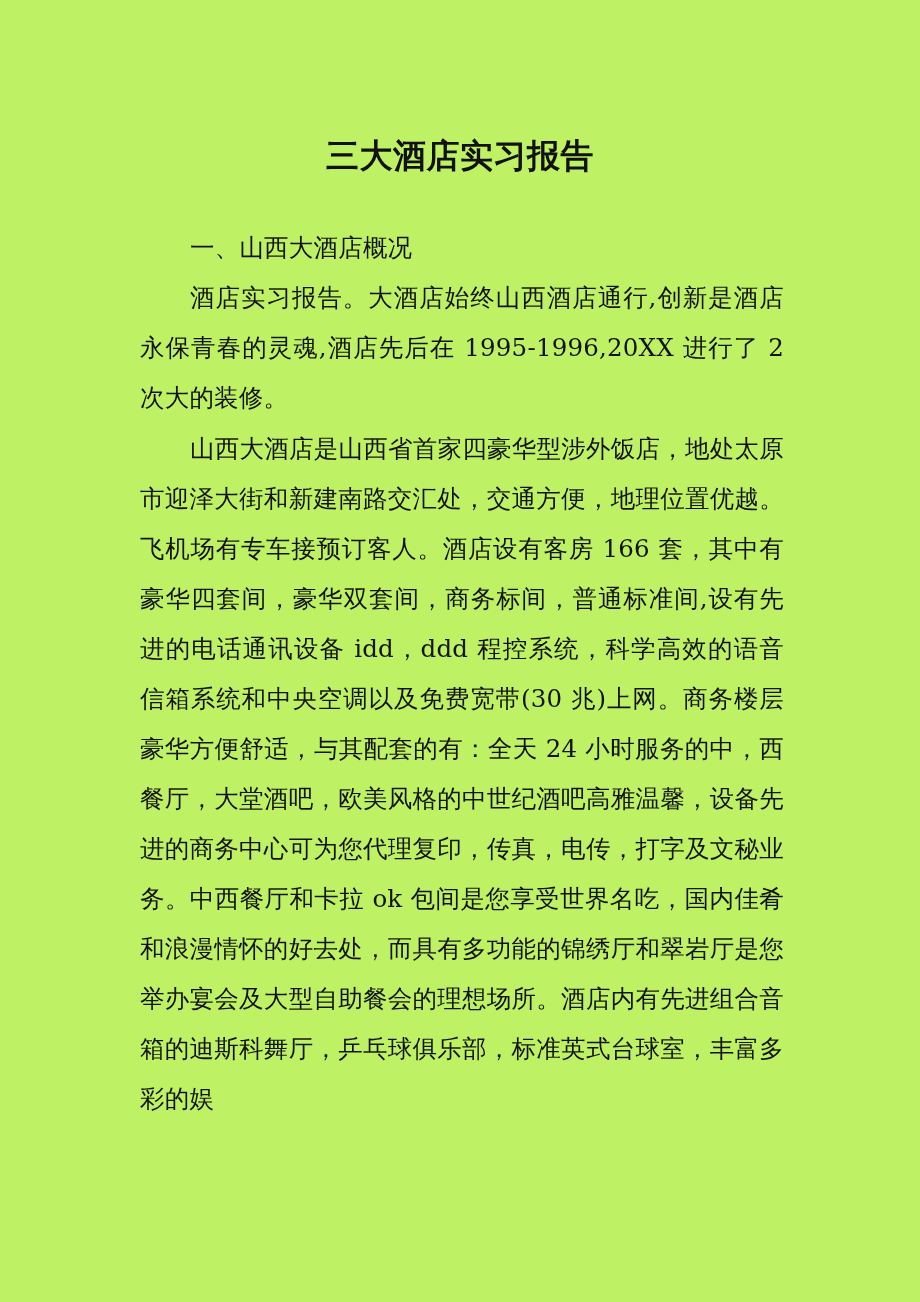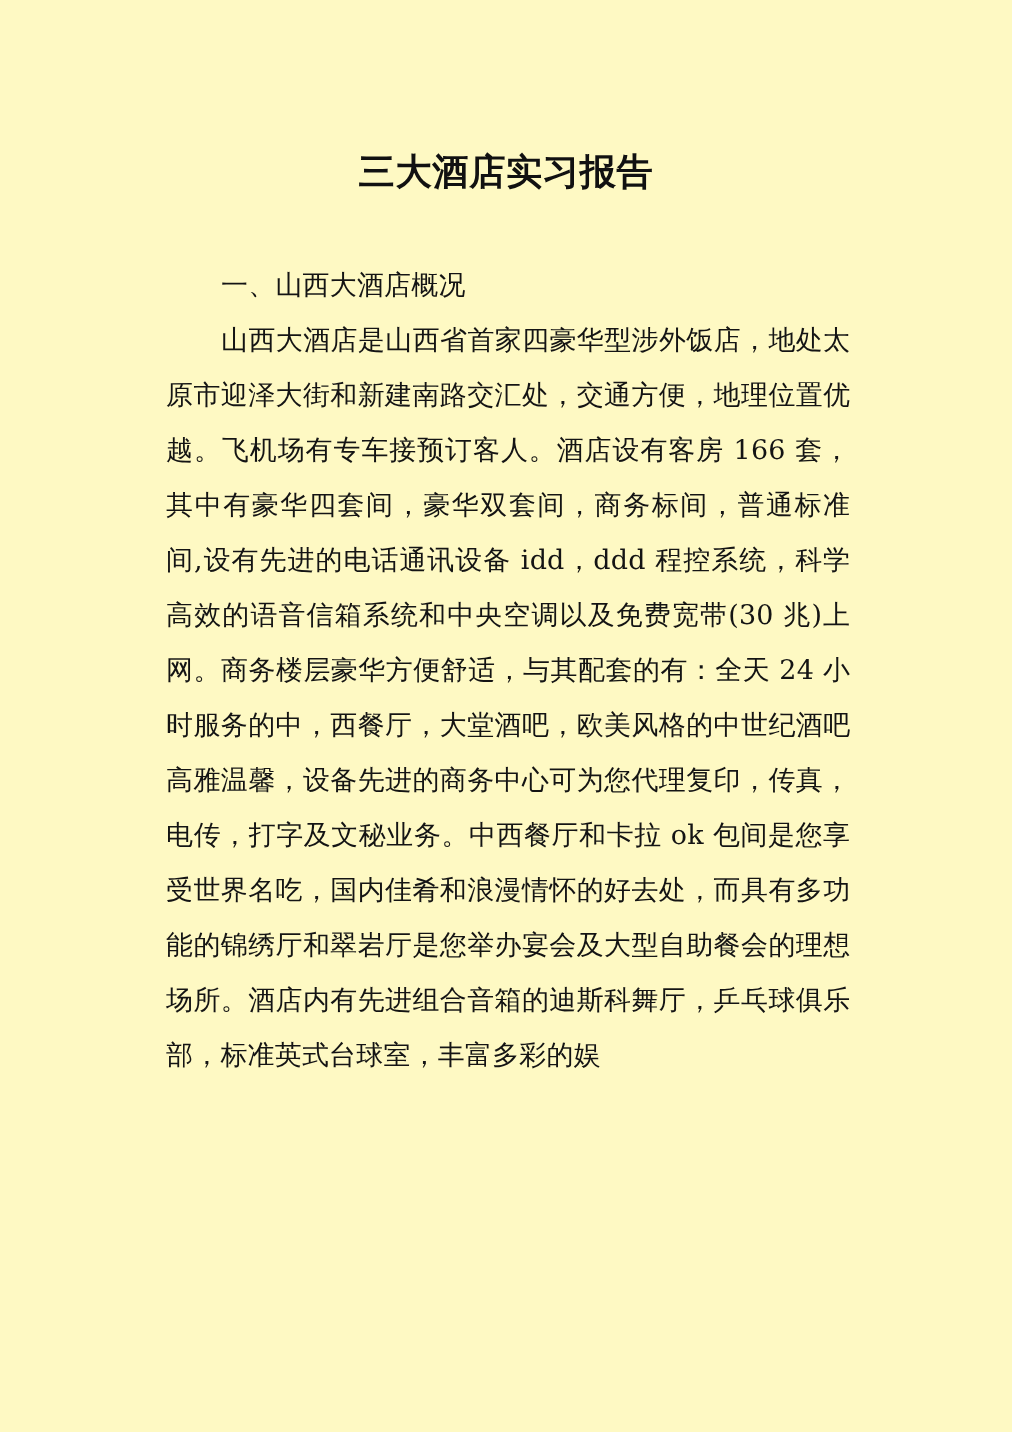--- a/index.html
+++ b/index.html
@@ -13,21 +13,21 @@
     overflow: hidden;
     font-family: "DejaVu Serif", "Liberation Serif", serif;
     color: #000000;
     -webkit-font-smoothing: antialiased;
   }
 
   .page {
     position: relative;
     width: 920px;
     height: 1302px;
-    background: #fef9c3;
+    background: #bef264;
     box-sizing: border-box;
   }
 
   
   .doc-title {
     position: absolute;
     left: 0;
     top: 112px;
     width: 920px;
     text-align: center;
@@ -48,21 +48,21 @@
     width: 646px;
   }
 
   .para {
     font-family: "DejaVu Serif", "Liberation Serif", serif;
     font-size: 24.5px;
     line-height: 50px;
     color: #141414;
     text-align: justify;
     text-justify: inter-ideograph;
-    margin: 12px;
+    margin: 1px;
     word-break: break-all;
     letter-spacing: 0.2px;
   }
 
   .para.indent {
     text-indent: 50px;
   }
 
   .para.section-head {
     margin-bottom: 0px;
@@ -83,18 +83,19 @@
 
 <div class="page">
 
   <h1 class="doc-title">三大酒店实习报告</h1>
 
   <div class="body-col clip-bottom">
 
     <p class="para indent section-head">一、山西大酒店概况</p>
 
 
+    <p class="para indent">酒店实习报告。大酒店始终山西酒店通行,创新是酒店永保青春的灵魂,酒店先后在 1995-1996,20XX 进行了 2 次大的装修。</p>
 
     <p class="para indent">山西大酒店是山西省首家四豪华型涉外饭店，地处太原市迎泽大街和新建南路交汇处，交通方便，地理位置优越。飞机场有专车接预订客人。酒店设有客房 166 套，其中有豪华四套间，豪华双套间，商务标间，普通标准间,设有先进的电话通讯设备 idd，ddd 程控系统，科学高效的语音信箱系统和中央空调以及免费宽带(30 兆)上网。商务楼层豪华方便舒适，与其配套的有：全天 24 小时服务的中，西餐厅，大堂酒吧，欧美风格的中世纪酒吧高雅温馨，设备先进的商务中心可为您代理复印，传真，电传，打字及文秘业务。中西餐厅和卡拉 ok 包间是您享受世界名吃，国内佳肴和浪漫情怀的好去处，而具有多功能的锦绣厅和翠岩厅是您举办宴会及大型自助餐会的理想场所。酒店内有先进组合音箱的迪斯科舞厅，乒乓球俱乐部，标准英式台球室，丰富多彩的娱</p>
 
   </div>
 
 </div>
 
 </body></html>

